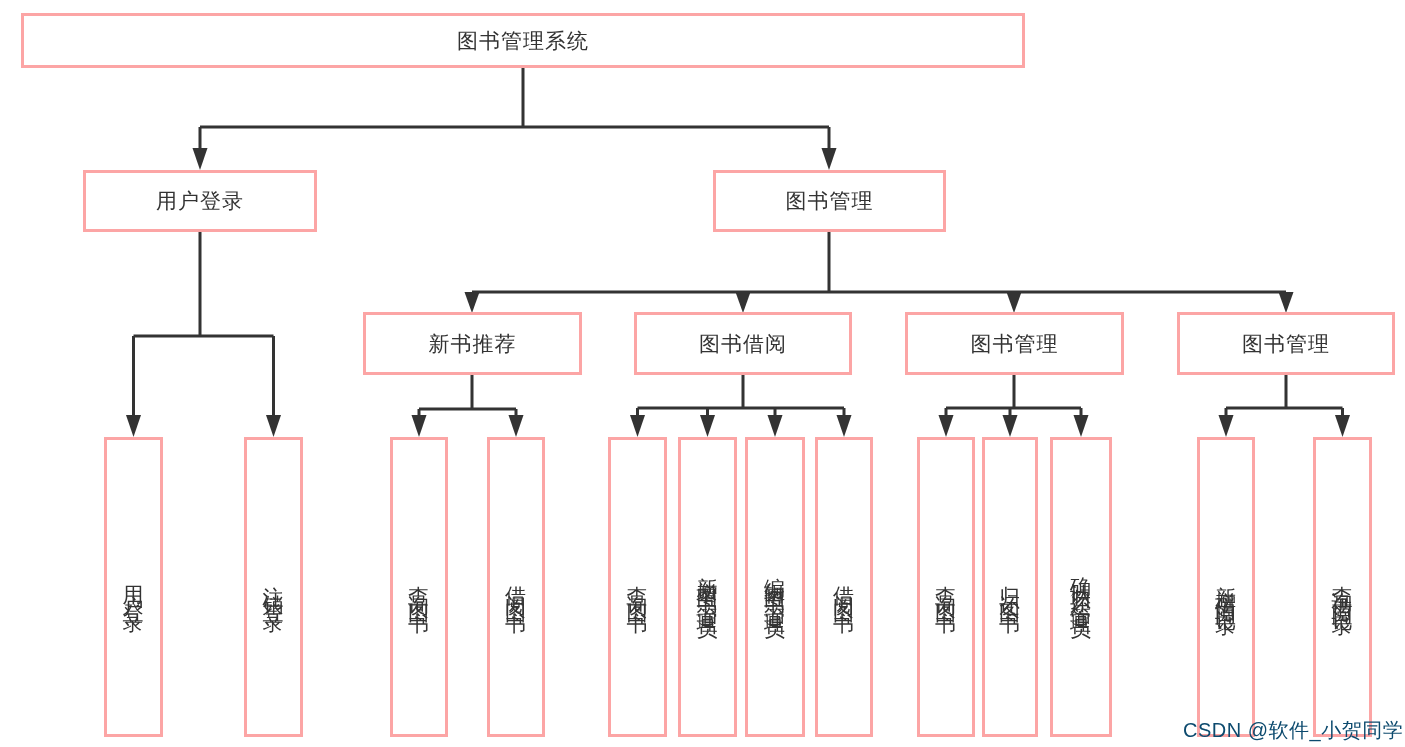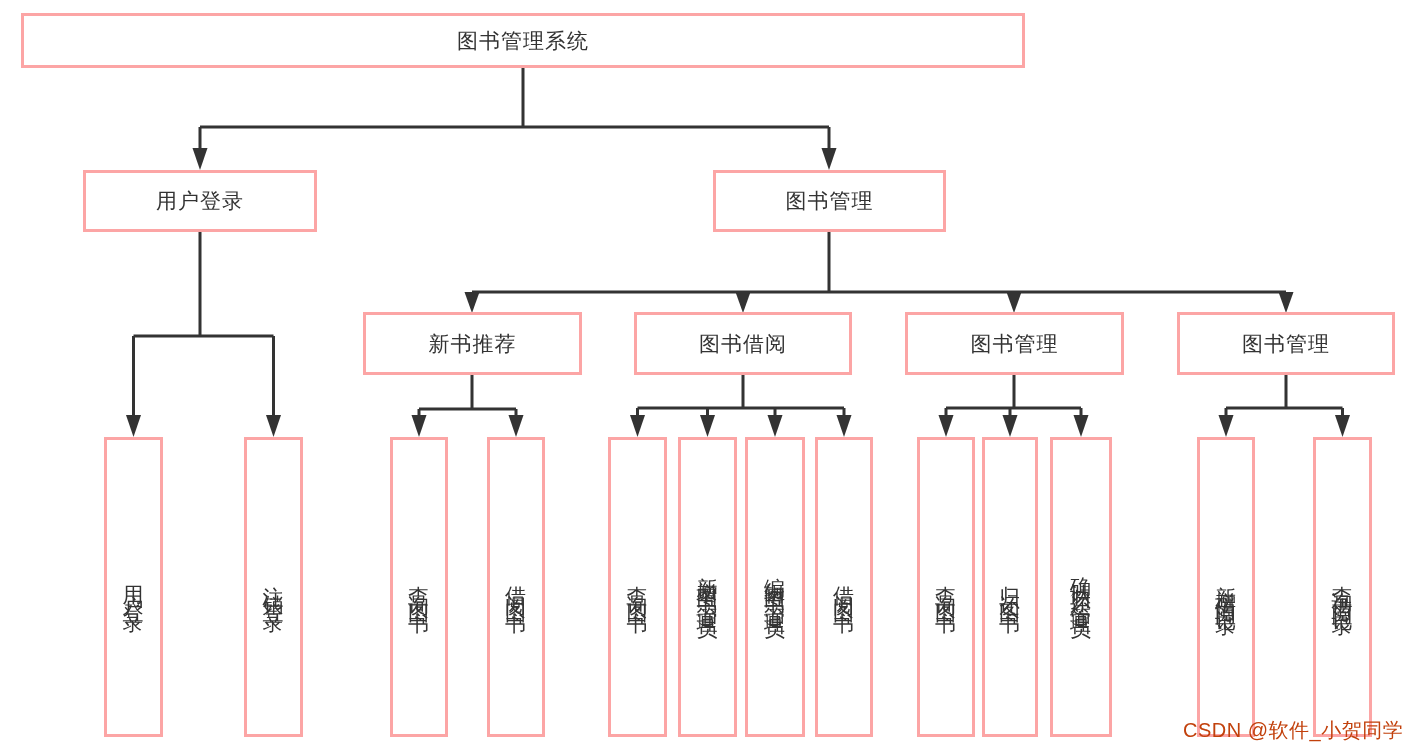--- a/index.html
+++ b/index.html
@@ -16,21 +16,21 @@
     z-index:1;
   }
   .hlabel{font-size:21px;color:#333333;letter-spacing:1px;white-space:nowrap;}
   .vlabel{
     writing-mode:vertical-rl;text-orientation:mixed;
     font-size:21px;color:#333333;letter-spacing:9px;line-height:1;
   }
   .vlabel.tight{letter-spacing:6px;}
   .watermark{
     position:absolute;left:1183px;top:717px;z-index:5;
-    font-size:20px;color:#c2410c;white-space:nowrap;letter-spacing:0.5px;
+    font-size:20px;color:#0c4a6e;white-space:nowrap;letter-spacing:0.5px;
   }
 </style>
 </head>
 <body>
 
 <div class="stage">
 
   <svg class="wires" width="1405" height="747" viewBox="0 0 1405 747">
 
     <g>

